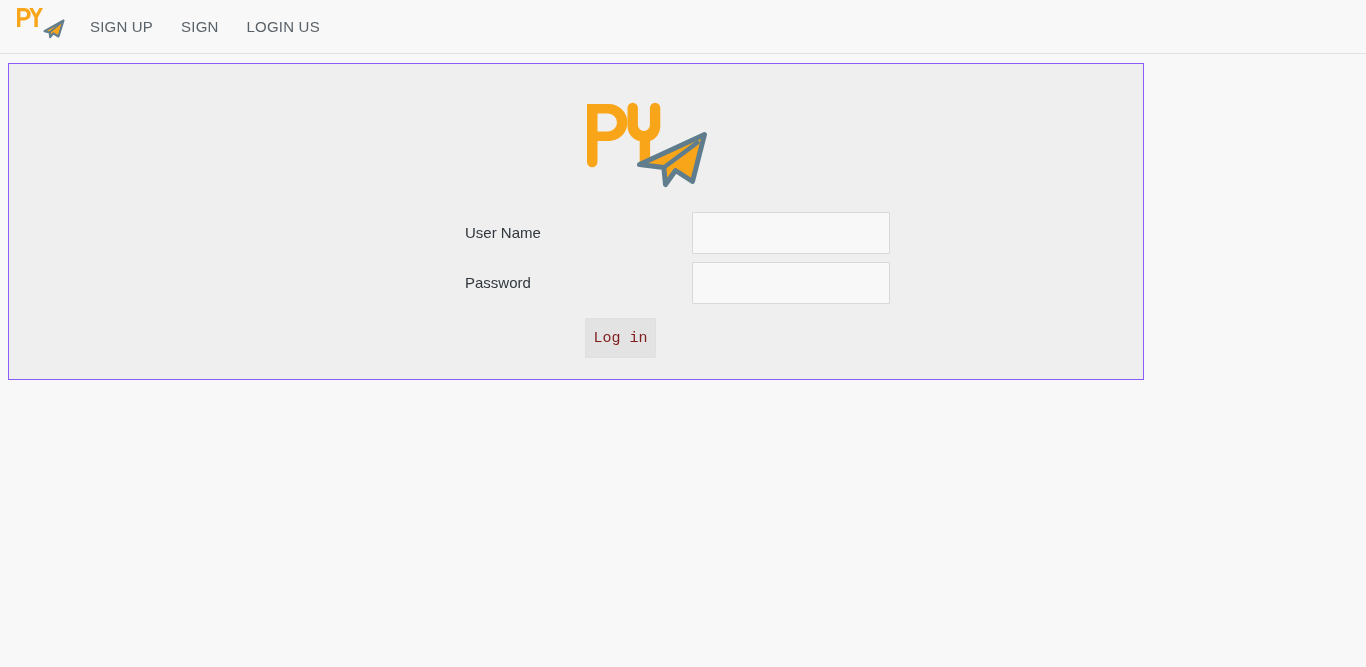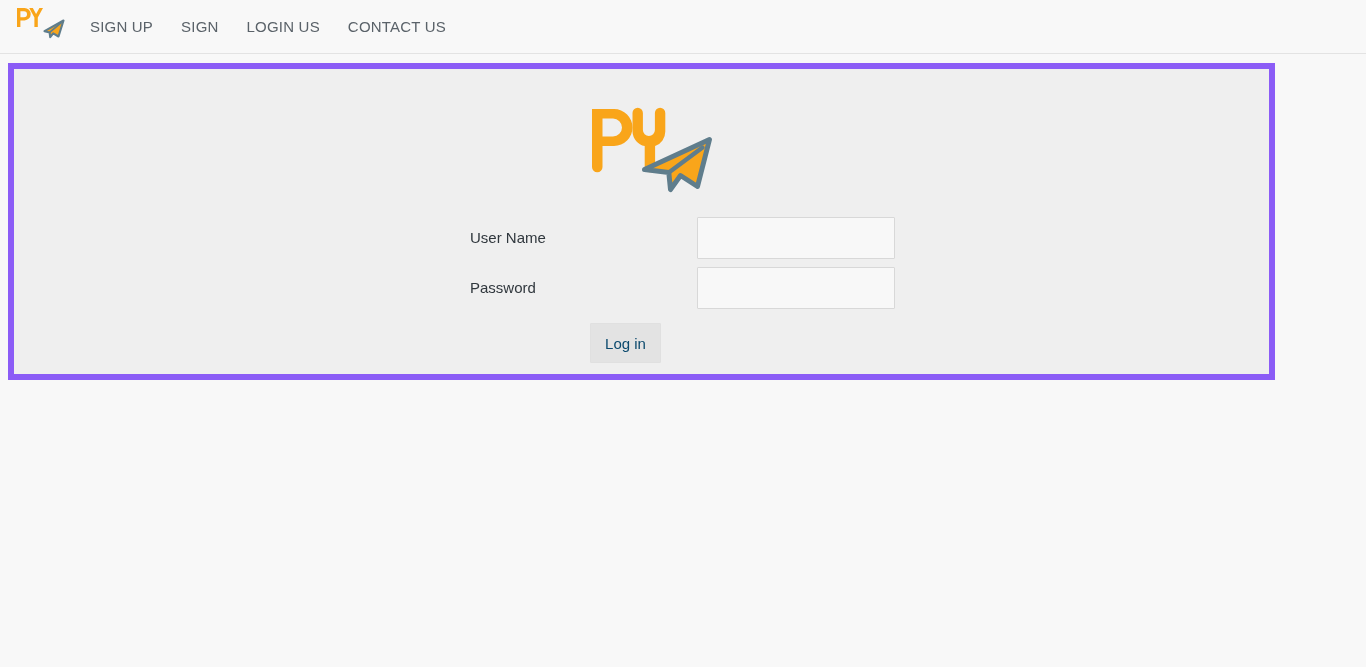--- a/index.html
+++ b/index.html
@@ -54,24 +54,24 @@
     cursor: pointer;
     white-space: nowrap;
   }
   .nav-link:first-child { padding-left: 0; }
 
   
   .panel {
     position: absolute;
     left: 8px;
     top: 63px;
-    width: 1267px;
+    width: 1136px;
     height: 317px;
     background: #efefef;
-    border: 6px solid #8b5cf6;
+    border: 1px solid #8b5cf6;
     box-sizing: border-box;
   }
 
   .brand-large {
     position: absolute;
     left: 570px;
     top: 32px;
     width: 140px;
     height: 98px;
   }
@@ -114,23 +114,23 @@
 
   .submit-btn {
     position: absolute;
     left: 576px;
     top: 254px;
     width: 71px;
     height: 40px;
     background: #e3e3e3;
     border: 1px solid #e0e0e0;
     box-sizing: border-box;
-    font-family: Liberation Sans, sans-serif;
+    font-family: Liberation Mono, monospace;
     font-size: 15px;
-    color: #0c4a6e;
+    color: #7f1d1d;
     cursor: pointer;
     border-radius: 1px;
   }
 </style>
 </head>
 <body>
 
 <div class="navbar">
 
   <a class="brand-small" href="#">
@@ -147,21 +147,20 @@
         <path d="M30.5 26.2 L49.5 15.5 L44.5 31.5 L39.2 28.3 L36.2 32.2 L35.6 27.4 Z" fill="#f9a51a" stroke="#5f7d8c" stroke-width="2.1" stroke-linejoin="round"></path>
         <path d="M35.6 27.4 L47.6 17.4" fill="none" stroke="#5f7d8c" stroke-width="1.8" stroke-linecap="round"></path>
       </g>
     </svg>
   </a>
 
   <nav class="nav-links">
     <a class="nav-link" href="#">SIGN UP</a>
     <a class="nav-link" href="#">SIGN</a>
     <a class="nav-link" href="#">LOGIN US</a>
-    <a class="nav-link" href="#">CONTACT US</a>
   </nav>
 
 </div>
 
 <div class="panel">
 
   <div class="brand-large">
     <svg width="140" height="98" viewBox="0 0 140 98">
 
       <g fill="#f9a51a">

